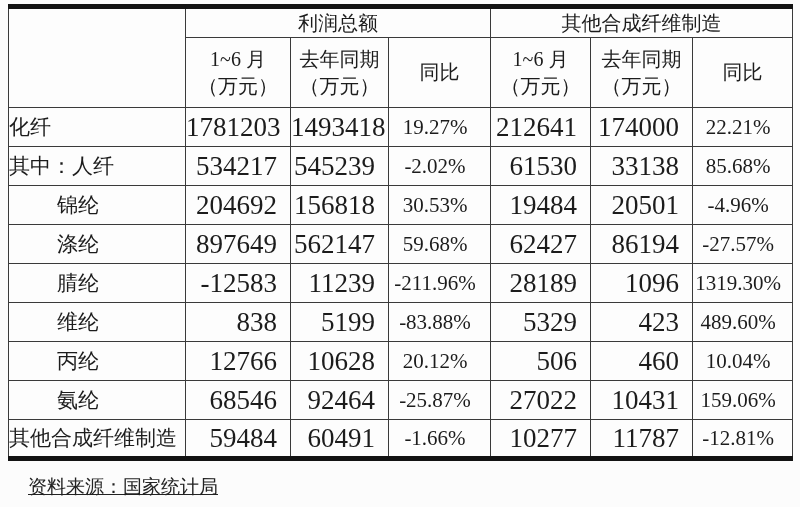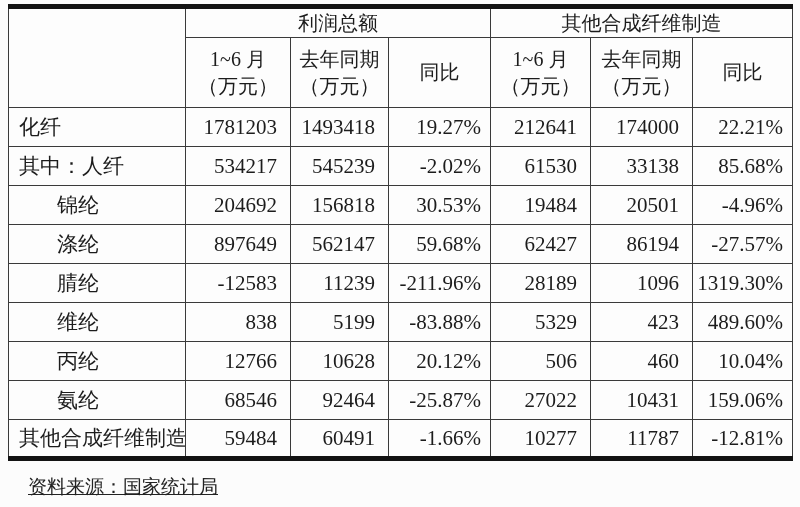--- a/index.html
+++ b/index.html
@@ -38,24 +38,24 @@
     overflow: hidden;
     white-space: nowrap;
   }
   .stat-table thead tr.group-row { height: 31px; }
   .stat-table thead tr.sub-row   { height: 70px; }
   .stat-table tbody tr           { height: 39px; }
   th.group-title { text-align: center; }
   th.corner { background: #fdfdfd; }
   th.subhead { text-align: center; line-height: 1.35; }
   th.subhead span { display: block; }
-  td.lbl { text-align: left; padding-left: 10px; font-size: 21px; }
+  td.lbl { text-align: left; font-size: 21px; }
   td.lbl.indent { padding-left: 48px; }
-  td.num { text-align: right; padding-right: 13px; font-size: 21px; }
-  td.pct { text-align: right; padding-right: 9px; font-size: 21px; }
+  td.num { text-align: right; padding-right: 13px; font-size: 27px; }
+  td.pct { text-align: center; padding-right: 9px; font-size: 21px; }
   .source-note {
     position: absolute;
     left: 28px;
     top: 474px;
     font-size: 19px;
     color: #222;
     text-decoration: underline;
   }
 </style>
 </head>

